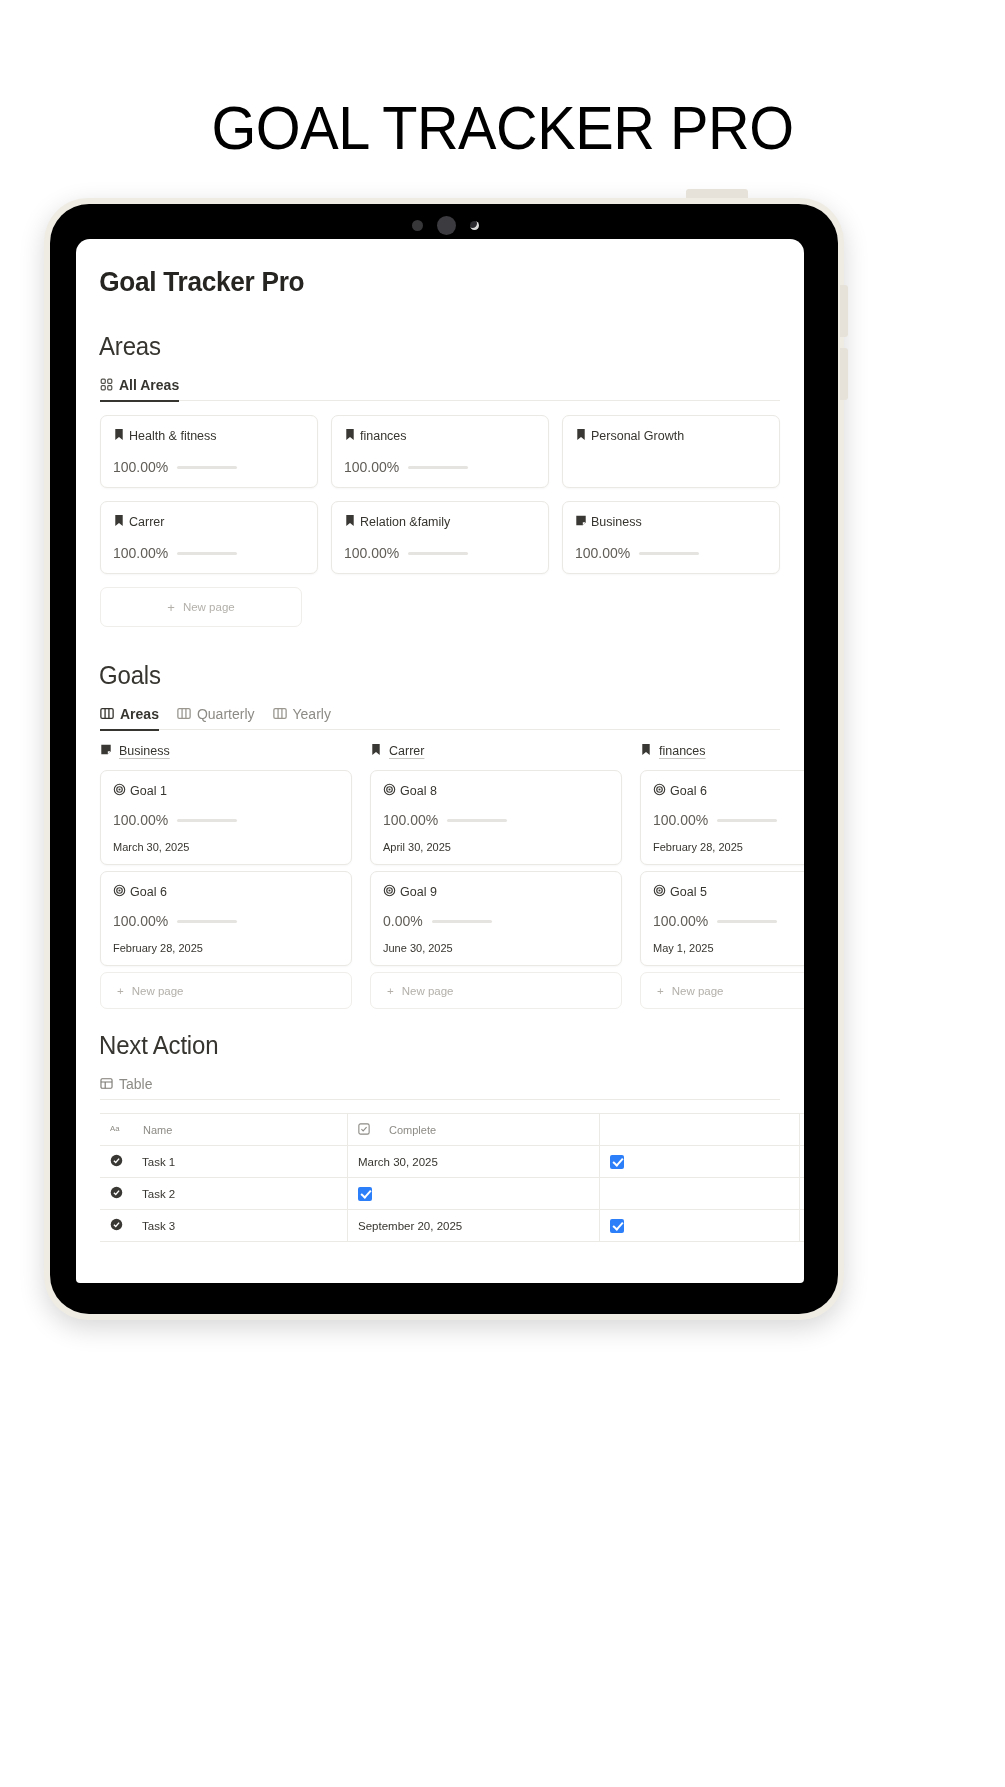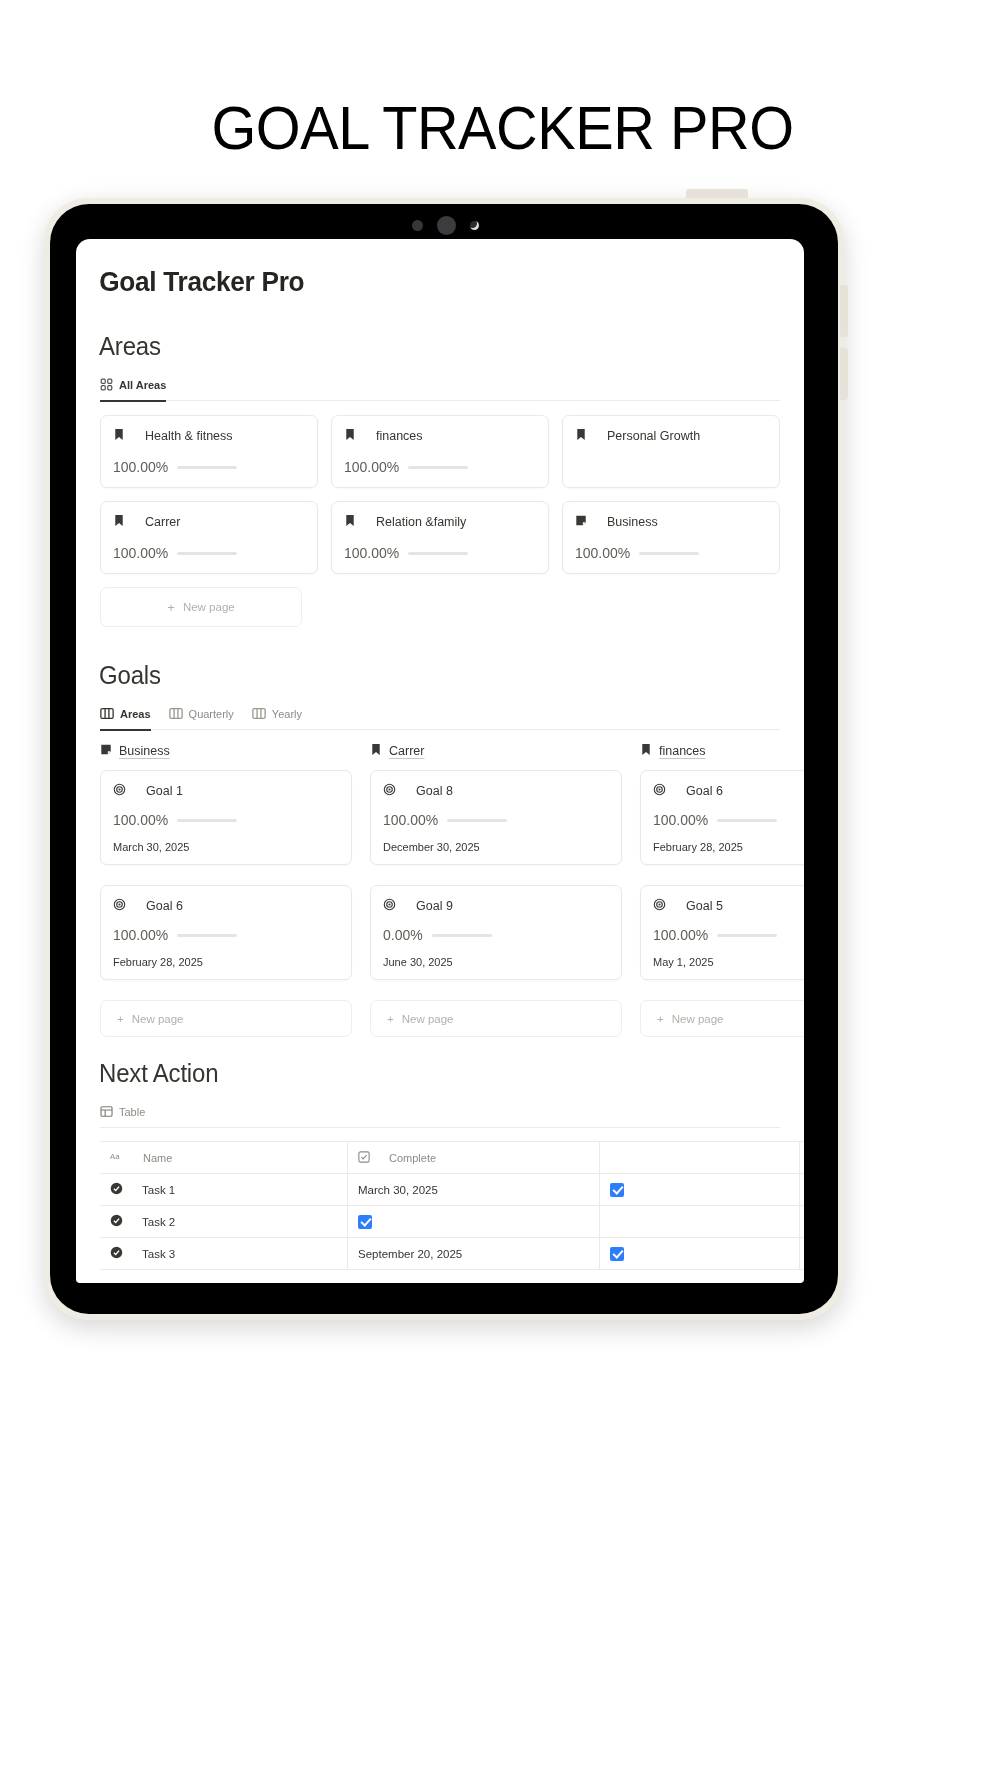--- a/index.html
+++ b/index.html
@@ -136,21 +136,21 @@
     border-bottom: 1px solid #eceae5;
     display: flex;
     align-items: center;
     gap: 18px;
     height: 30px;
   }
   .view-tab {
     display: flex;
     align-items: center;
     gap: 6px;
-    font-size: 11px;
+    font-size: 14px;
     color: #8d8b85;
     height: 30px;
     position: relative;
     padding-bottom: 2px;
   }
   .view-tab.active { color: #37352f; font-weight: 600; }
   .view-tab.active::after {
     content: "";
     position: absolute;
     left: 0; right: 0; bottom: -1px;
@@ -170,21 +170,21 @@
     background: #fff;
     border: 1px solid #ebe9e4;
     border-radius: 7px;
     padding: 11px 12px 12px 12px;
     min-height: 69px;
     box-shadow: 0 1px 2px rgba(15,15,15,0.035);
   }
   .card-title-row {
     display: flex;
     align-items: center;
-    gap: 20px;
+    gap: 4px;
     margin-bottom: 14px;
   }
   .card-title {
     font-size: 12.5px;
     color: #37352f;
   }
   .prog-row {
     display: flex;
     align-items: center;
     gap: 9px;
@@ -239,21 +239,21 @@
     color: #37352f;
     text-decoration: underline;
     text-underline-offset: 3px;
     text-decoration-color: #c9c7c2;
   }
   .goal-card {
     background: #fff;
     border: 1px solid #ebe9e4;
     border-radius: 7px;
     padding: 11px 12px 11px 12px;
-    margin-bottom: 20px;
+    margin-bottom: 6px;
     box-shadow: 0 1px 2px rgba(15,15,15,0.035);
   }
   .goal-card .card-title-row { margin-bottom: 12px; }
   .goal-date {
     font-size: 11px;
     color: #37352f;
     margin-top: 13px;
   }
   .newpage-col {
     width: 100%;
@@ -561,21 +561,21 @@
                   <circle cx="8" cy="8" r="3.4" stroke="#3a3834" stroke-width="1.4"></circle>
                   <circle cx="8" cy="8" r="1.3" fill="#3a3834"></circle>
                 </svg>
               </span>
               <span class="card-title">Goal 8</span>
             </div>
             <div class="prog-row">
               <span class="prog-pct">100.00%</span>
               <span class="prog-track"><span class="prog-fill" style="width:100%"></span></span>
             </div>
-            <div class="goal-date">December 30, 2025</div>
+            <div class="goal-date">April 30, 2025</div>
           </div>
 
           <div class="goal-card">
             <div class="card-title-row">
               <span class="ic">
                 <svg width="13" height="13" viewBox="0 0 16 16" fill="none">
                   <circle cx="8" cy="8" r="6.4" stroke="#3a3834" stroke-width="1.4"></circle>
                   <circle cx="8" cy="8" r="3.4" stroke="#3a3834" stroke-width="1.4"></circle>
                   <circle cx="8" cy="8" r="1.3" fill="#3a3834"></circle>
                 </svg>

